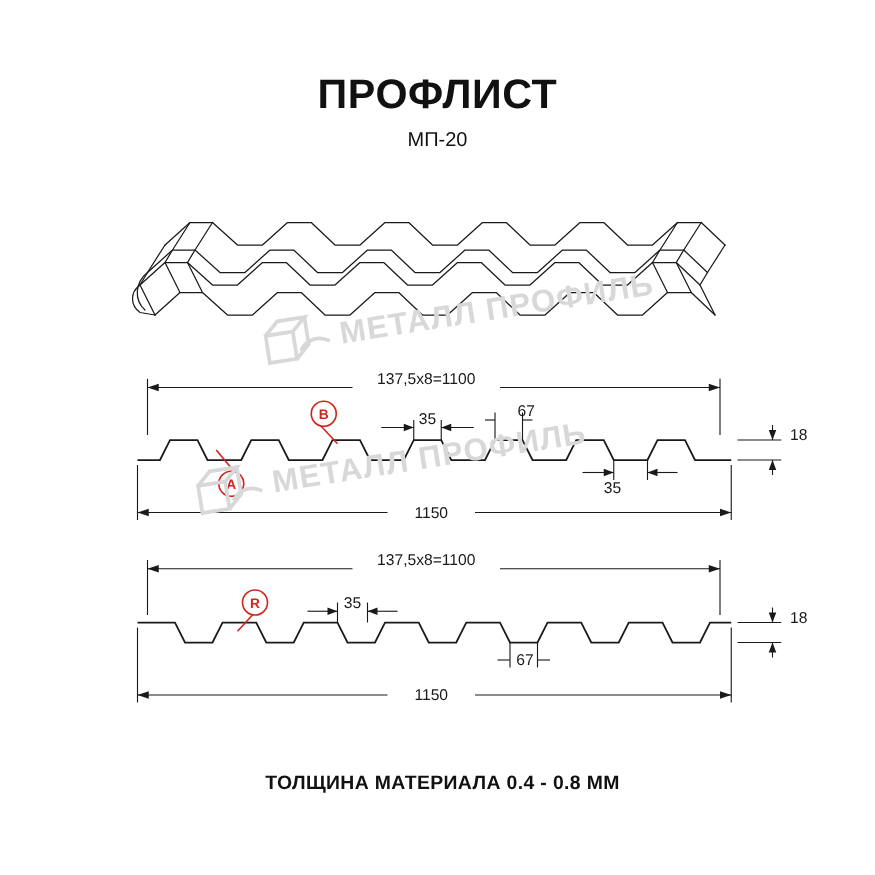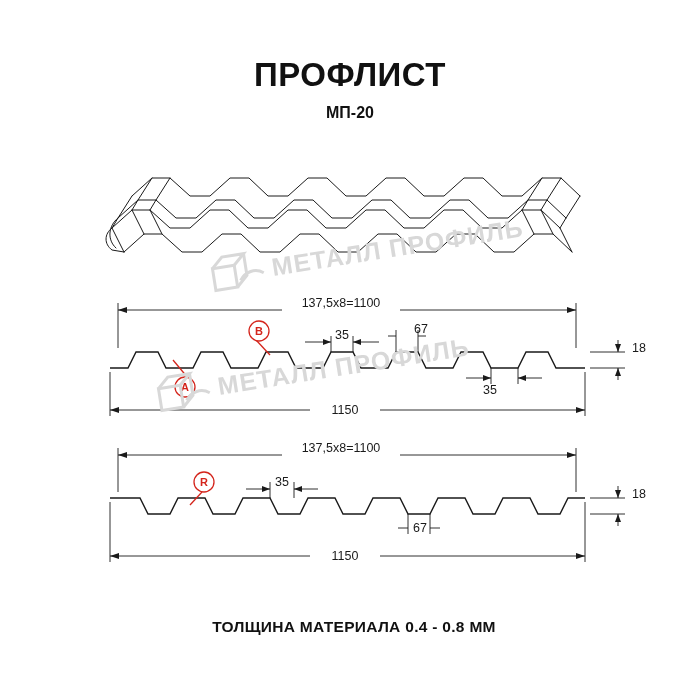--- a/index.html
+++ b/index.html
@@ -30,21 +30,21 @@
     letter-spacing: 0.5px;
     color: #111111;
   }
   .subtitle {
     position: absolute;
     top: 104px;
     left: 0;
     width: 700px;
     text-align: center;
     font-size: 16px;
-    font-weight: bold;
+    font-weight: normal;
     color: #111111;
   }
   .footer {
     position: absolute;
     top: 618px;
     left: 4px;
     width: 700px;
     text-align: center;
     font-size: 15.5px;
     font-weight: bold;

